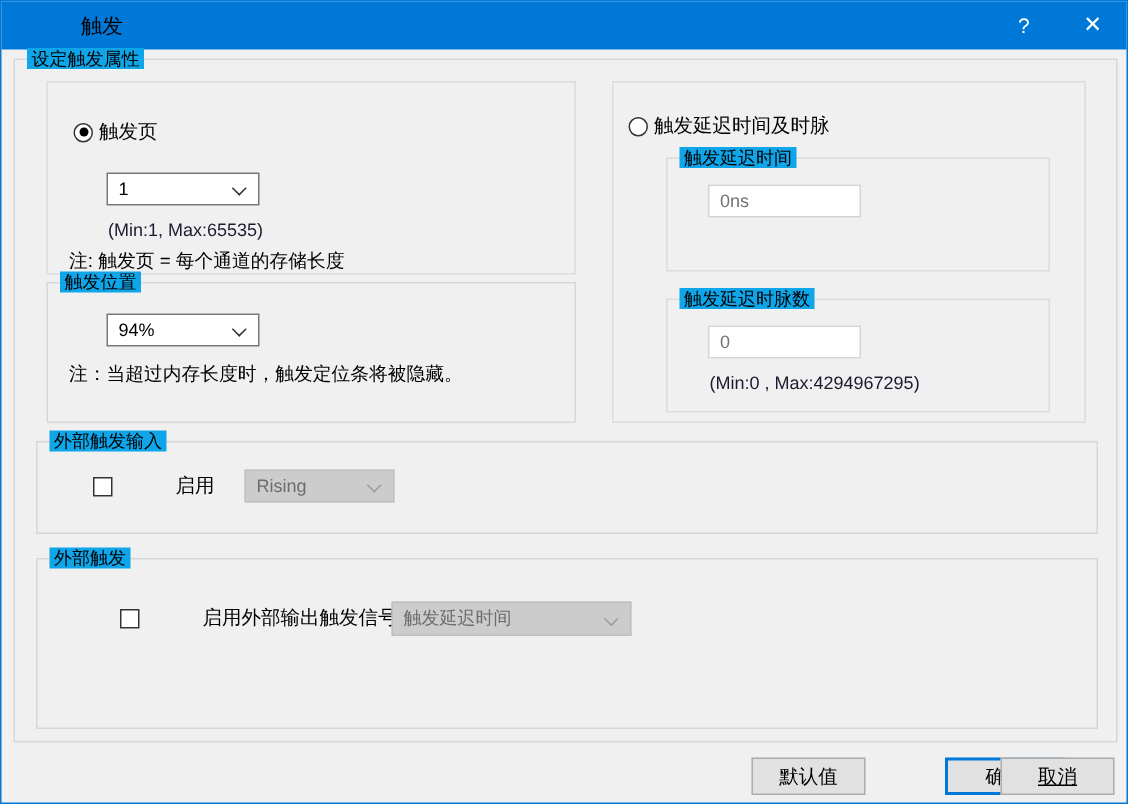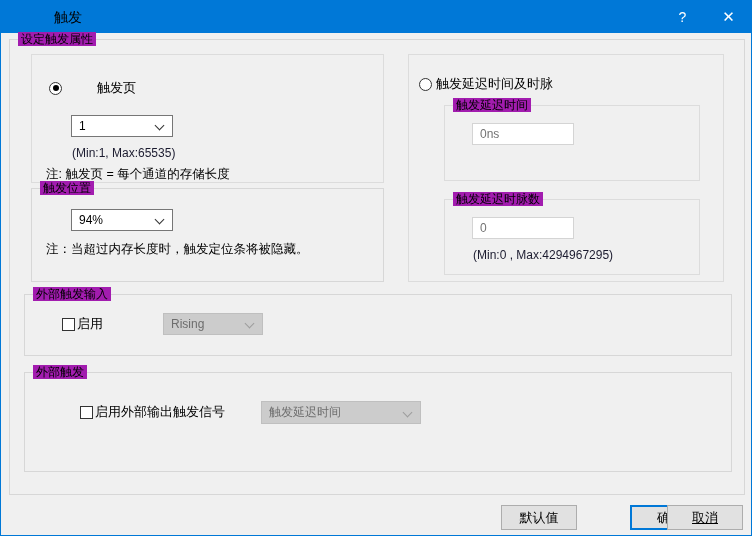--- a/index.html
+++ b/index.html
@@ -59,21 +59,21 @@
   
   .group {
     position: absolute;
     box-sizing: border-box;
     border: 1px solid #d7d7d7;
   }
   .group > .group-label {
     position: absolute;
     top: -8px;
     left: 8px;
-    background: #a21caf;
+    background: #0ea5e9;
     padding: 0 3px;
     font-size: 12px;
     line-height: 14px;
     color: #000000;
     white-space: nowrap;
   }
   .panel {
     position: absolute;
     box-sizing: border-box;
     border: 1px solid #dcdcdc;
@@ -105,20 +105,21 @@
     height: 6px;
     border-radius: 50%;
     background: #000000;
   }
   .radio-label { font-size: 13px; line-height: 14px; }
   .checkbox-row {
     position: absolute;
     display: flex;
     align-items: center;
     white-space: nowrap;
+    gap: 40px;
   }
   .checkbox {
     width: 13px;
     height: 13px;
     box-sizing: border-box;
     border: 1px solid #333333;
     background: #ffffff;
     margin-right: 2px;
     flex: none;
   }
@@ -216,21 +217,21 @@
   <div class="titlebar">
     <div class="title-text">触发</div>
     <div class="titlebar-btn help">?</div>
     <div class="titlebar-btn close">✕</div>
   </div>
 
   <div class="group" style="left:8px; top:38px; width:736px; height:456px;">
     <div class="group-label">设定触发属性</div>
 
     <div class="panel" style="left:21px; top:14px; width:353px; height:129px;">
-      <div class="radio-row" style="left:17px; top:26px;gap:31px;">
+      <div class="radio-row" style="left:17px; top:26px;">
         <span class="radio checked"></span>
         <span class="radio-label">触发页</span>
       </div>
       <div class="combo" style="left:39px; top:60px; width:102px; height:22px;">
         <span>1</span>
         <span class="arrow"></span>
       </div>
       <div class="hint" style="left:40px; top:91px;">(Min:1, Max:65535)</div>
       <div class="note" style="left:14px; top:112px;">注: 触发页 = 每个通道的存储长度</div>
     </div>
@@ -271,21 +272,21 @@
       <div class="checkbox-row" style="left:37px; top:22px;">
         <span class="checkbox"></span>
         <span class="checkbox-label">启用</span>
       </div>
       <div class="combo disabled" style="left:98px; top:18px; width:100px; height:22px;">
         <span>Rising</span>
         <span class="arrow"></span>
       </div>
     </div>
 
-    <div class="group" style="left:14px; top:332px; width:708px; height:100px;">
+    <div class="group" style="left:14px; top:332px; width:708px; height:114px;">
       <div class="group-label">外部触发</div>
       <div class="checkbox-row" style="left:55px; top:32px;">
         <span class="checkbox"></span>
         <span class="checkbox-label">启用外部输出触发信号</span>
       </div>
       <div class="combo disabled" style="left:196px; top:28px; width:160px; height:23px;">
         <span>触发延迟时间</span>
         <span class="arrow"></span>
       </div>
     </div>

